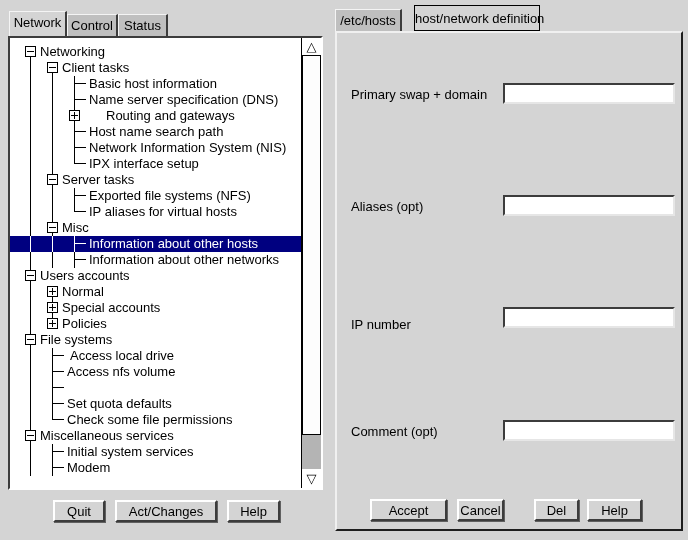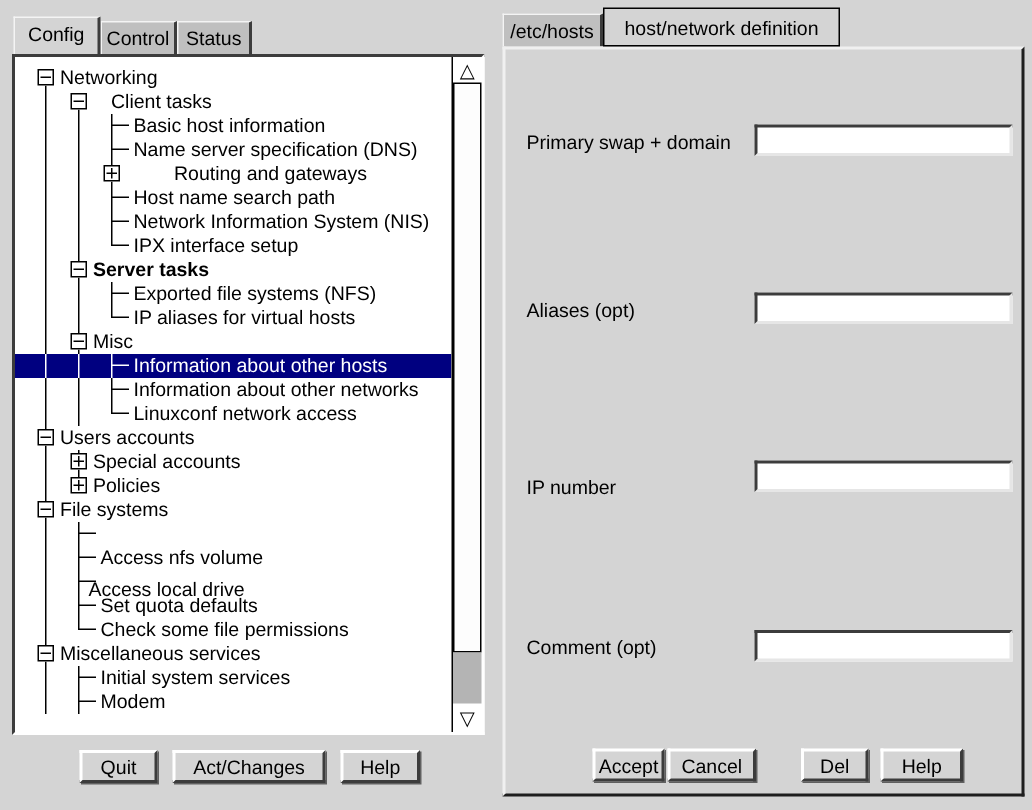--- a/index.html
+++ b/index.html
@@ -51,41 +51,41 @@
   .form-input{position:absolute;left:166px;width:172px;height:21px;box-sizing:border-box;
               background:#fff;border:2px solid;border-color:#3c3c3c #e6e6e6 #e6e6e6 #3c3c3c;
               font-family:"Liberation Sans",sans-serif;font-size:13px;padding:0 3px;outline:none;}
 </style>
 </head>
 <body>
 
 <div id="window">
 
   <div id="left-tabs">
-      <div class="tab active" style="left: 9px; top: 11px; width: 58px; height: 25px;">Config</div>
+      <div class="tab active" style="left: 9px; top: 11px; width: 58px; height: 25px;">Network</div>
       <div class="tab" style="left: 67px; top: 14px; width: 51px; height: 22px;">Control</div>
       <div class="tab" style="left: 118px; top: 14px; width: 50px; height: 22px;">Status</div>
     </div>
 
   <div id="tree-frame">
     <div id="tree-list">
         <div class="tree-row">
           <div class="tl" style="left: 20px; top: 13px; width: 1px; height: 3px;"></div>
           <div class="ebox" style="left: 15px;">
             <div class="h"></div>
           </div>
           <span class="tlabel" style="left: 30px;">Networking</span>
         </div>
         <div class="tree-row">
           <div class="tl" style="left: 20px; top: 0px; width: 1px; height: 16px;"></div>
           <div class="tl" style="left: 42px; top: 13px; width: 1px; height: 3px;"></div>
           <div class="ebox" style="left: 37px;">
             <div class="h"></div>
           </div>
-          <span class="tlabel" style="left: 52px; margin-left: 12px;">Client tasks</span>
+          <span class="tlabel" style="left: 52px;">Client tasks</span>
         </div>
         <div class="tree-row">
           <div class="tl" style="left: 20px; top: 0px; width: 1px; height: 16px;"></div>
           <div class="tl" style="left: 42px; top: 0px; width: 1px; height: 16px;"></div>
           <div class="tl" style="left: 64px; top: 0px; width: 1px; height: 16px;"></div>
           <div class="tl" style="left: 64px; top: 7px; width: 12px; height: 1px;"></div>
           <span class="tlabel" style="left: 79px;">Basic host information</span>
         </div>
         <div class="tree-row">
           <div class="tl" style="left: 20px; top: 0px; width: 1px; height: 16px;"></div>
@@ -96,21 +96,21 @@
         </div>
         <div class="tree-row">
           <div class="tl" style="left: 20px; top: 0px; width: 1px; height: 16px;"></div>
           <div class="tl" style="left: 42px; top: 0px; width: 1px; height: 16px;"></div>
           <div class="tl" style="left: 64px; top: 0px; width: 1px; height: 3px;"></div>
           <div class="tl" style="left: 64px; top: 13px; width: 1px; height: 3px;"></div>
           <div class="ebox" style="left: 59px;">
             <div class="h"></div>
             <div class="v"></div>
           </div>
-          <span class="tlabel" style="left: 74px; margin-left: 32px;">Routing and gateways</span>
+          <span class="tlabel" style="left: 64px; margin-left: 32px;">Routing and gateways</span>
         </div>
         <div class="tree-row">
           <div class="tl" style="left: 20px; top: 0px; width: 1px; height: 16px;"></div>
           <div class="tl" style="left: 42px; top: 0px; width: 1px; height: 16px;"></div>
           <div class="tl" style="left: 64px; top: 0px; width: 1px; height: 16px;"></div>
           <div class="tl" style="left: 64px; top: 7px; width: 12px; height: 1px;"></div>
           <span class="tlabel" style="left: 79px;">Host name search path</span>
         </div>
         <div class="tree-row">
           <div class="tl" style="left: 20px; top: 0px; width: 1px; height: 16px;"></div>
@@ -126,21 +126,21 @@
           <div class="tl" style="left: 64px; top: 7px; width: 12px; height: 1px;"></div>
           <span class="tlabel" style="left: 79px;">IPX interface setup</span>
         </div>
         <div class="tree-row">
           <div class="tl" style="left: 20px; top: 0px; width: 1px; height: 16px;"></div>
           <div class="tl" style="left: 42px; top: 0px; width: 1px; height: 3px;"></div>
           <div class="tl" style="left: 42px; top: 13px; width: 1px; height: 3px;"></div>
           <div class="ebox" style="left: 37px;">
             <div class="h"></div>
           </div>
-          <span class="tlabel" style="left: 52px; font-weight: bold;">Server tasks</span>
+          <span class="tlabel" style="left: 52px;">Server tasks</span>
         </div>
         <div class="tree-row">
           <div class="tl" style="left: 20px; top: 0px; width: 1px; height: 16px;"></div>
           <div class="tl" style="left: 42px; top: 0px; width: 1px; height: 16px;"></div>
           <div class="tl" style="left: 64px; top: 0px; width: 1px; height: 16px;"></div>
           <div class="tl" style="left: 64px; top: 7px; width: 12px; height: 1px;"></div>
           <span class="tlabel" style="left: 79px;">Exported file systems (NFS)</span>
         </div>
         <div class="tree-row">
           <div class="tl" style="left: 20px; top: 0px; width: 1px; height: 16px;"></div>
@@ -164,38 +164,40 @@
           <div class="tl" style="left: 64px; top: 0px; width: 1px; height: 16px;"></div>
           <div class="tl" style="left: 64px; top: 7px; width: 12px; height: 1px;"></div>
           <span class="tlabel" style="left: 79px;">Information about other hosts</span>
         </div>
         <div class="tree-row">
           <div class="tl" style="left: 20px; top: 0px; width: 1px; height: 16px;"></div>
           <div class="tl" style="left: 42px; top: 0px; width: 1px; height: 16px;"></div>
           <div class="tl" style="left: 64px; top: 0px; width: 1px; height: 16px;"></div>
           <div class="tl" style="left: 64px; top: 7px; width: 12px; height: 1px;"></div>
           <span class="tlabel" style="left: 79px;">Information about other networks</span>
-        </div>
-        <div class="tree-row">
-          <div class="tl" style="left: 20px; top: 0px; width: 1px; height: 16px;"></div>
-          <div class="tl" style="left: 42px; top: 0px; width: 1px; height: 16px;"></div>
-          <div class="tl" style="left: 64px; top: 0px; width: 1px; height: 8px;"></div>
-          <div class="tl" style="left: 64px; top: 7px; width: 12px; height: 1px;"></div>
-          <span class="tlabel" style="left: 79px;">Linuxconf network access</span>
         </div>
         <div class="tree-row">
           <div class="tl" style="left: 20px; top: 0px; width: 1px; height: 3px;"></div>
           <div class="tl" style="left: 20px; top: 13px; width: 1px; height: 3px;"></div>
           <div class="ebox" style="left: 15px;">
             <div class="h"></div>
           </div>
           <span class="tlabel" style="left: 30px;">Users accounts</span>
         </div>
         <div class="tree-row">
           <div class="tl" style="left: 20px; top: 0px; width: 1px; height: 16px;"></div>
+          <div class="tl" style="left: 42px; top: 13px; width: 1px; height: 3px;"></div>
+          <div class="ebox" style="left: 37px;">
+            <div class="h"></div>
+            <div class="v"></div>
+          </div>
+          <span class="tlabel" style="left: 52px;">Normal</span>
+        </div>
+        <div class="tree-row">
+          <div class="tl" style="left: 20px; top: 0px; width: 1px; height: 16px;"></div>
           <div class="tl" style="left: 42px; top: 0px; width: 1px; height: 3px;"></div>
           <div class="tl" style="left: 42px; top: 13px; width: 1px; height: 3px;"></div>
           <div class="ebox" style="left: 37px;">
             <div class="h"></div>
             <div class="v"></div>
           </div>
           <span class="tlabel" style="left: 52px;">Special accounts</span>
         </div>
         <div class="tree-row">
           <div class="tl" style="left: 20px; top: 0px; width: 1px; height: 16px;"></div>
@@ -211,21 +213,21 @@
           <div class="tl" style="left: 20px; top: 13px; width: 1px; height: 3px;"></div>
           <div class="ebox" style="left: 15px;">
             <div class="h"></div>
           </div>
           <span class="tlabel" style="left: 30px;">File systems</span>
         </div>
         <div class="tree-row">
           <div class="tl" style="left: 20px; top: 0px; width: 1px; height: 16px;"></div>
           <div class="tl" style="left: 42px; top: 0px; width: 1px; height: 16px;"></div>
           <div class="tl" style="left: 42px; top: 7px; width: 12px; height: 1px;"></div>
-          <span class="tlabel" style="left: 49px; margin-top: 37px;">Access local drive</span>
+          <span class="tlabel" style="left: 60px;">Access local drive</span>
         </div>
         <div class="tree-row">
           <div class="tl" style="left: 20px; top: 0px; width: 1px; height: 16px;"></div>
           <div class="tl" style="left: 42px; top: 0px; width: 1px; height: 16px;"></div>
           <div class="tl" style="left: 42px; top: 7px; width: 12px; height: 1px;"></div>
           <span class="tlabel" style="left: 57px;">Access nfs volume</span>
         </div>
         <div class="tree-row">
           <div class="tl" style="left: 20px; top: 0px; width: 1px; height: 16px;"></div>
           <div class="tl" style="left: 42px; top: 0px; width: 1px; height: 16px;"></div>
@@ -273,31 +275,31 @@
   </div>
 
   <div id="left-buttons">
       <div class="btn" style="left: 53px; top: 500px; width: 52px;">Quit</div>
       <div class="btn" style="left: 115px; top: 500px; width: 102px;">Act/Changes</div>
       <div class="btn" style="left: 227px; top: 500px; width: 53px;">Help</div>
     </div>
 
   <div id="right-tabs">
       <div class="tab" style="left: 335px; top: 9px; width: 67px; height: 22px; z-index: 1;">/etc/hosts</div>
-      <div class="tab outlined" style="left: 402px; top: 5px; width: 158px; height: 26px; z-index: 4;">host/network definition</div>
+      <div class="tab outlined" style="left: 414px; top: 5px; width: 126px; height: 26px; z-index: 4;">host/network definition</div>
     </div>
 
   <div id="form-panel">
       <div class="form-label" style="top: 54px;">Primary swap + domain</div>
       <input class="form-input" type="text" value="" style="top: 50px;">
       <div class="form-label" style="top: 166px;">Aliases (opt)</div>
       <input class="form-input" type="text" value="" style="top: 162px;">
       <div class="form-label" style="top: 284px;">IP number</div>
       <input class="form-input" type="text" value="" style="top: 274px;">
       <div class="form-label" style="top: 391px;">Comment (opt)</div>
       <input class="form-input" type="text" value="" style="top: 387px;">
-      <div class="btn" style="left: 58px; top: 466px; width: 48px;">Accept</div>
-      <div class="btn" style="left: 108px; top: 466px; width: 59px;">Cancel</div>
+      <div class="btn" style="left: 33px; top: 466px; width: 77px;">Accept</div>
+      <div class="btn" style="left: 120px; top: 466px; width: 47px;">Cancel</div>
       <div class="btn" style="left: 197px; top: 466px; width: 45px;">Del</div>
       <div class="btn" style="left: 250px; top: 466px; width: 55px;">Help</div>
     </div>
 
 </div>
 
 </body></html>

